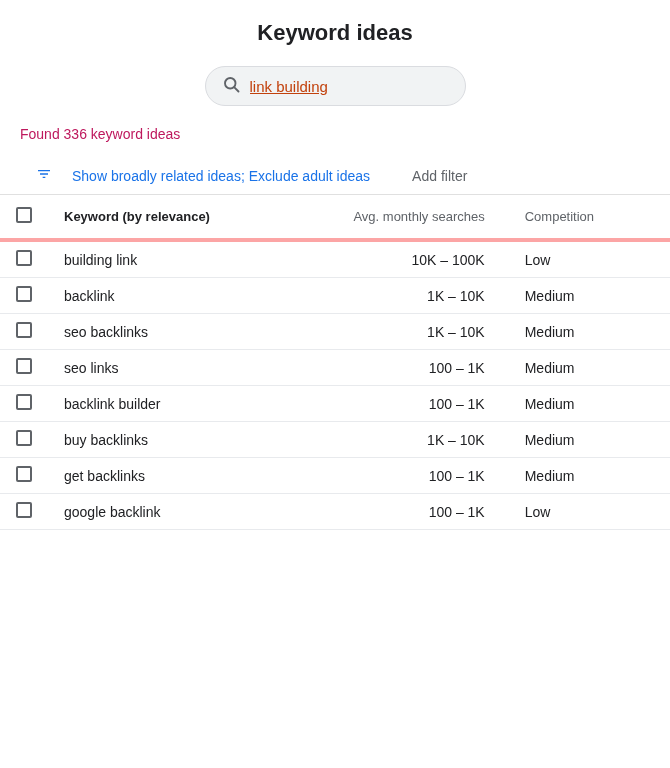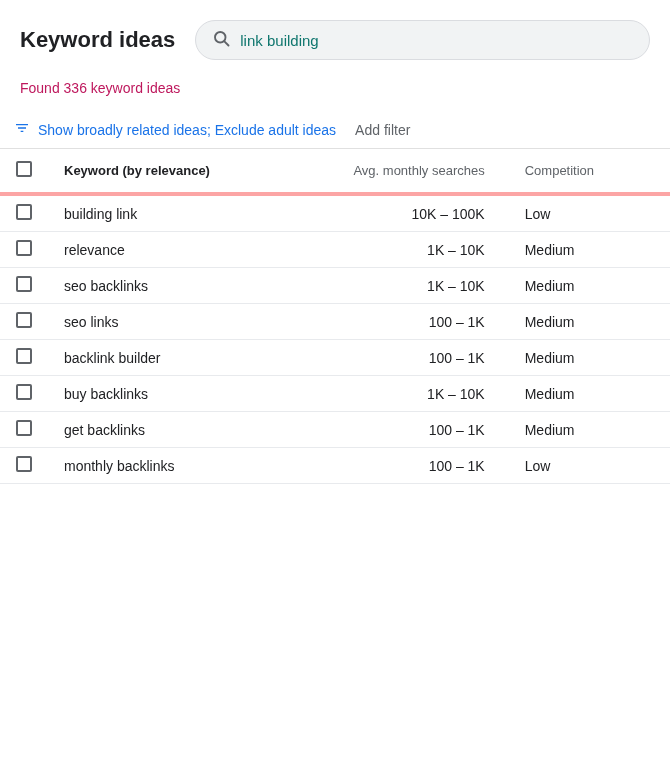--- a/index.html
+++ b/index.html
@@ -15,20 +15,21 @@
       width: 670px;
       min-height: 768px;
       overflow-x: hidden;
     }
 
     .header {
       display: flex;
       align-items: center;
       padding: 20px 20px 16px 20px;
       gap: 20px;
+      flex-direction: column;
     }
 
     .page-title {
       font-size: 22px;
       font-weight: bold;
       color: #202124;
       white-space: nowrap;
     }
 
     .search-bar {
@@ -44,55 +45,56 @@
 
     .search-icon-svg {
       color: #5f6368;
       flex-shrink: 0;
     }
 
     .search-input {
       border: none;
       background: transparent;
       font-size: 15px;
-      color: #0f766e;
+      color: #c2410c;
       outline: none;
       width: 100%;
+      text-decoration: underline;
     }
 
     .found-text {
       padding: 4px 20px 16px 20px;
       font-size: 14px;
       color: #be185d;
     }
 
     .filter-bar {
       display: flex;
       align-items: center;
-      padding: 8px 20px 8px 14px;
-      gap: 8px;
+      padding: 8px 20px 8px 36px;
+      gap: 20px;
       border-bottom: 1px solid #e0e0e0;
     }
 
     .filter-icon {
       color: #1a73e8;
       font-size: 16px;
     }
 
     .filter-links {
       color: #1a73e8;
       font-size: 14px;
       cursor: pointer;
     }
 
     .add-filter {
       color: #5f6368;
       font-size: 14px;
       cursor: pointer;
-      margin-left: 11px;
+      margin-left: 22px;
     }
 
     .table-container {
       width: 100%;
     }
 
     table {
       width: 100%;
       border-collapse: collapse;
     }
@@ -232,21 +234,21 @@
         <span class="checkbox"></span>
       </td>
       <td class="keyword-cell">building link</td>
       <td class="searches-cell">10K – 100K</td>
       <td class="competition-cell">Low</td>
     </tr>
         <tr>
       <td class="checkbox-cell">
         <span class="checkbox"></span>
       </td>
-      <td class="keyword-cell">relevance</td>
+      <td class="keyword-cell">backlink</td>
       <td class="searches-cell">1K – 10K</td>
       <td class="competition-cell">Medium</td>
     </tr>
         <tr>
       <td class="checkbox-cell">
         <span class="checkbox"></span>
       </td>
       <td class="keyword-cell">seo backlinks</td>
       <td class="searches-cell">1K – 10K</td>
       <td class="competition-cell">Medium</td>
@@ -280,19 +282,19 @@
         <span class="checkbox"></span>
       </td>
       <td class="keyword-cell">get backlinks</td>
       <td class="searches-cell">100 – 1K</td>
       <td class="competition-cell">Medium</td>
     </tr>
         <tr>
       <td class="checkbox-cell">
         <span class="checkbox"></span>
       </td>
-      <td class="keyword-cell">monthly backlinks</td>
+      <td class="keyword-cell">google backlink</td>
       <td class="searches-cell">100 – 1K</td>
       <td class="competition-cell">Low</td>
     </tr>
       </tbody>
   </table>
 </div>
 
 </body></html>

